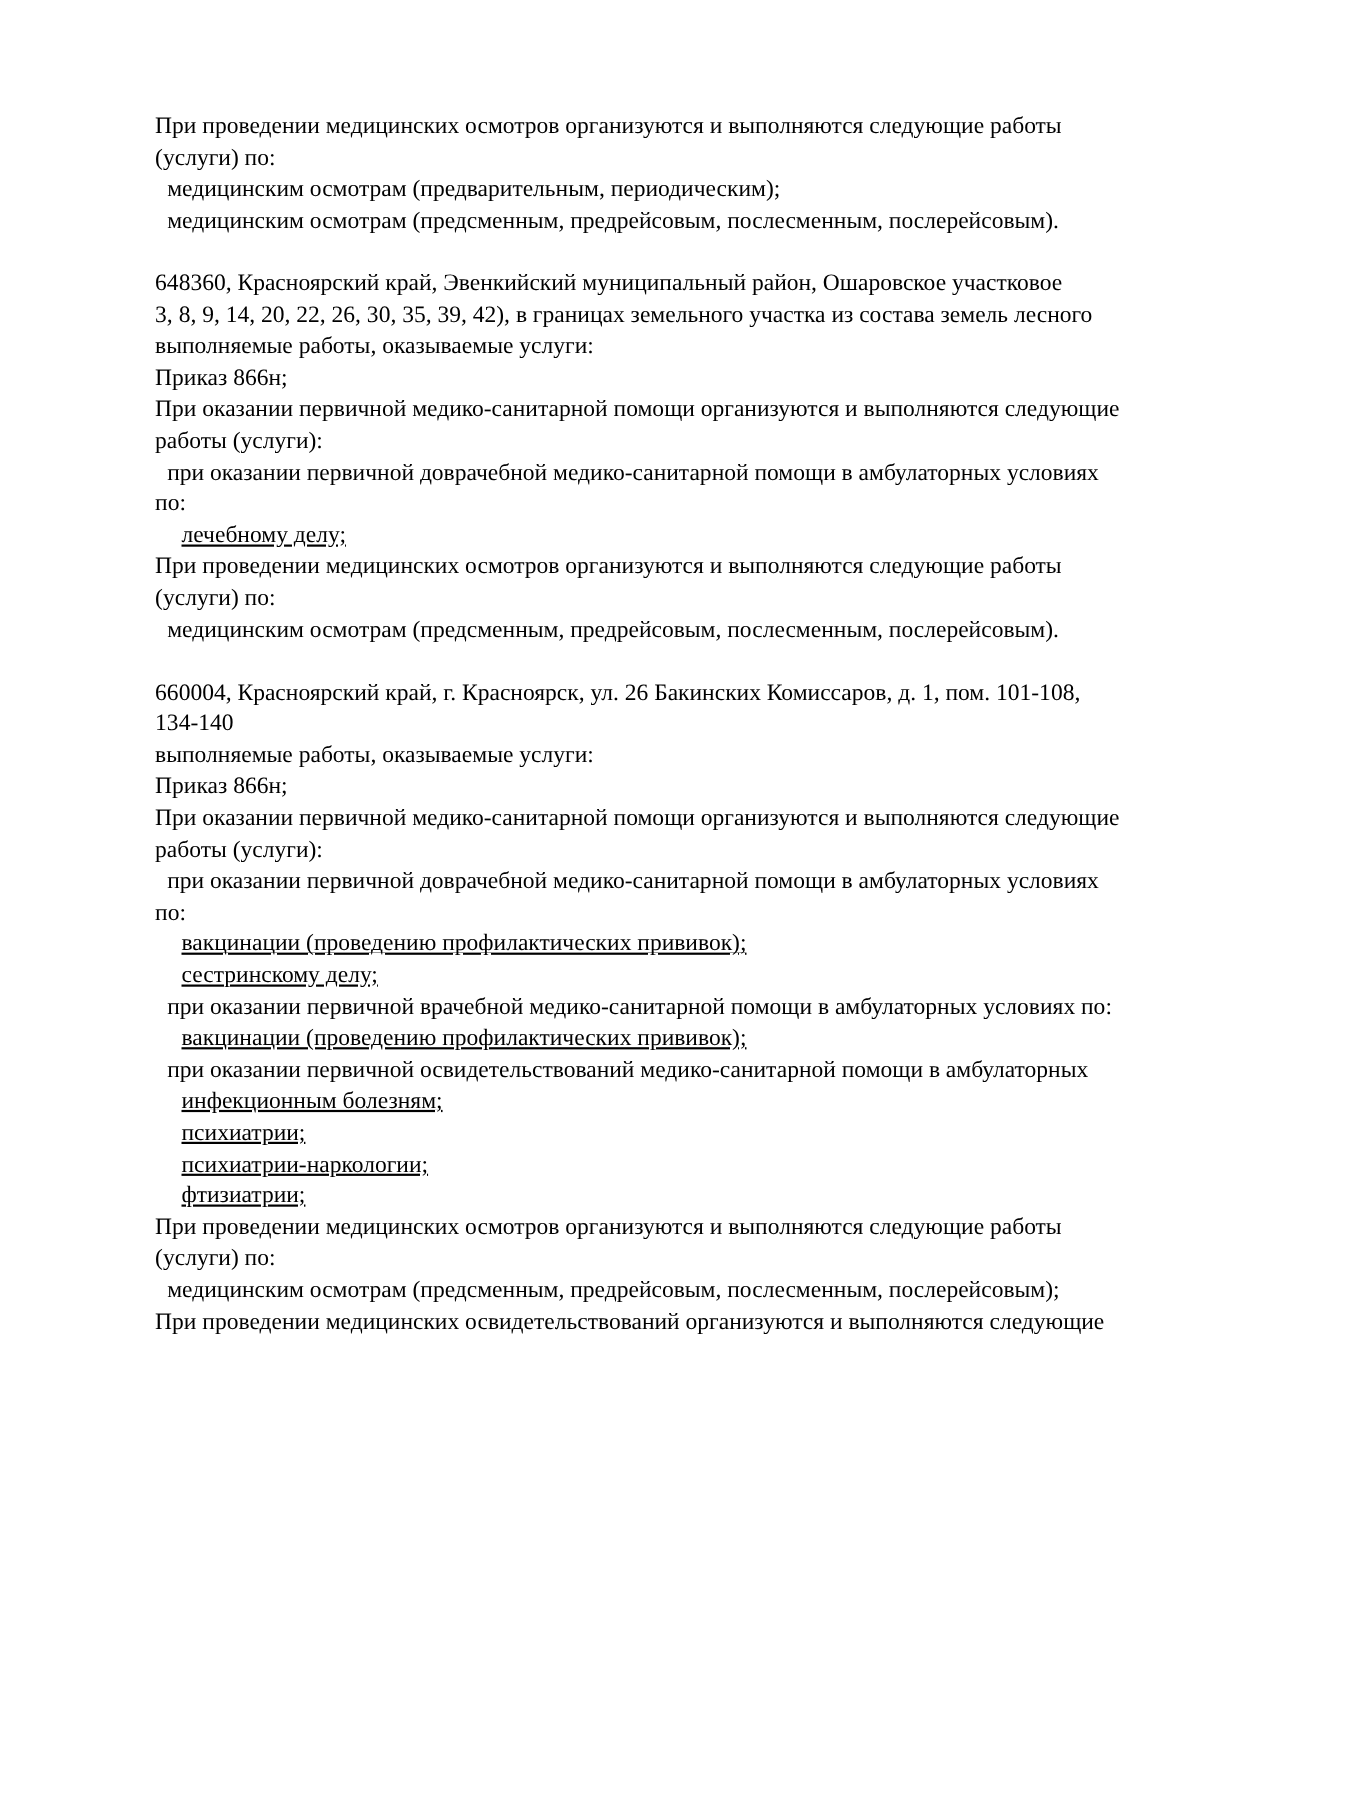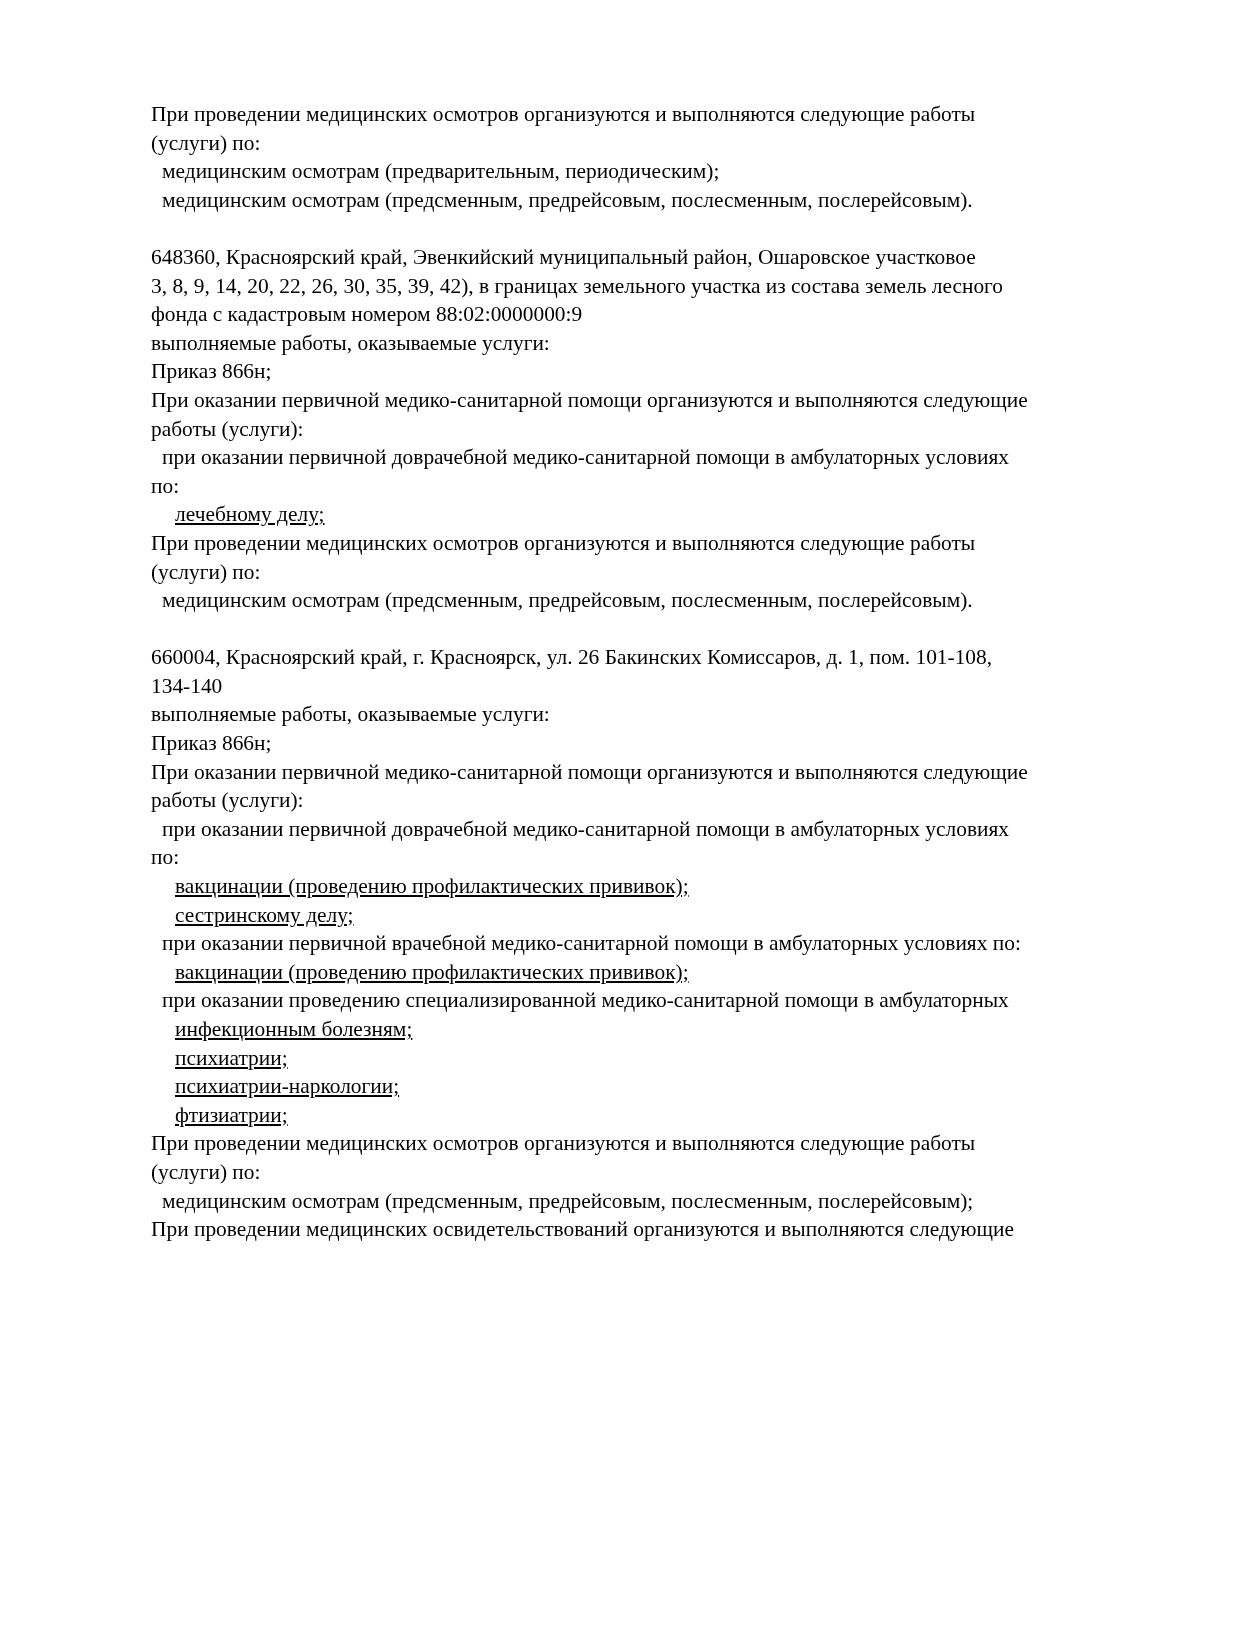--- a/index.html
+++ b/index.html
@@ -8,21 +8,21 @@
       background: #ffffff;
     }
     body {
       width: 1240px;
       height: 1650px;
       position: relative;
       overflow: hidden;
     }
     .page {
       position: absolute;
-      left: 151px;
+      left: 141px;
       top: 100px;
       width: 980px;
       font-family: "Liberation Serif", "DejaVu Serif", serif;
       font-size: 21.4px;
       line-height: 28.6px;
       color: #000000;
     }
     .line {
       white-space: pre;
       height: 28.6px;
@@ -46,21 +46,20 @@
     <span class="line">(услуги) по:</span>
     <span class="line indent1">медицинским осмотрам (предварительным, периодическим);</span>
     <span class="line indent1">медицинским осмотрам (предсменным, предрейсовым, послесменным, послерейсовым).</span>
   </div>
 
   <span class="blank"></span>
 
   <div class="block">
     <span class="line">648360, Красноярский край, Эвенкийский муниципальный район, Ошаровское участковое</span>
     <span class="line">3, 8, 9, 14, 20, 22, 26, 30, 35, 39, 42), в границах земельного участка из состава земель лесного</span>
-    <span class="line">фонда с кадастровым номером 88:02:0000000:9</span>
     <span class="line">выполняемые работы, оказываемые услуги:</span>
     <span class="line">Приказ 866н;</span>
     <span class="line">При оказании первичной медико-санитарной помощи организуются и выполняются следующие</span>
     <span class="line">работы (услуги):</span>
     <span class="line indent1">при оказании первичной доврачебной медико-санитарной помощи в амбулаторных условиях</span>
     <span class="line">по:</span>
     <span class="line indent2">лечебному делу;</span>
     <span class="line">При проведении медицинских осмотров организуются и выполняются следующие работы</span>
     <span class="line">(услуги) по:</span>
     <span class="line indent1">медицинским осмотрам (предсменным, предрейсовым, послесменным, послерейсовым).</span>
@@ -74,21 +73,21 @@
     <span class="line">выполняемые работы, оказываемые услуги:</span>
     <span class="line">Приказ 866н;</span>
     <span class="line">При оказании первичной медико-санитарной помощи организуются и выполняются следующие</span>
     <span class="line">работы (услуги):</span>
     <span class="line indent1">при оказании первичной доврачебной медико-санитарной помощи в амбулаторных условиях</span>
     <span class="line">по:</span>
     <span class="line indent2">вакцинации (проведению профилактических прививок);</span>
     <span class="line indent2">сестринскому делу;</span>
     <span class="line indent1">при оказании первичной врачебной медико-санитарной помощи в амбулаторных условиях по:</span>
     <span class="line indent2">вакцинации (проведению профилактических прививок);</span>
-    <span class="line indent1">при оказании проведению специализированной медико-санитарной помощи в амбулаторных</span>
+    <span class="line indent1">при оказании первичной освидетельствований медико-санитарной помощи в амбулаторных</span>
     <span class="line indent2">инфекционным болезням;</span>
     <span class="line indent2">психиатрии;</span>
     <span class="line indent2">психиатрии-наркологии;</span>
     <span class="line indent2">фтизиатрии;</span>
     <span class="line">При проведении медицинских осмотров организуются и выполняются следующие работы</span>
     <span class="line">(услуги) по:</span>
     <span class="line indent1">медицинским осмотрам (предсменным, предрейсовым, послесменным, послерейсовым);</span>
     <span class="line">При проведении медицинских освидетельствований организуются и выполняются следующие</span>
   </div>
 

